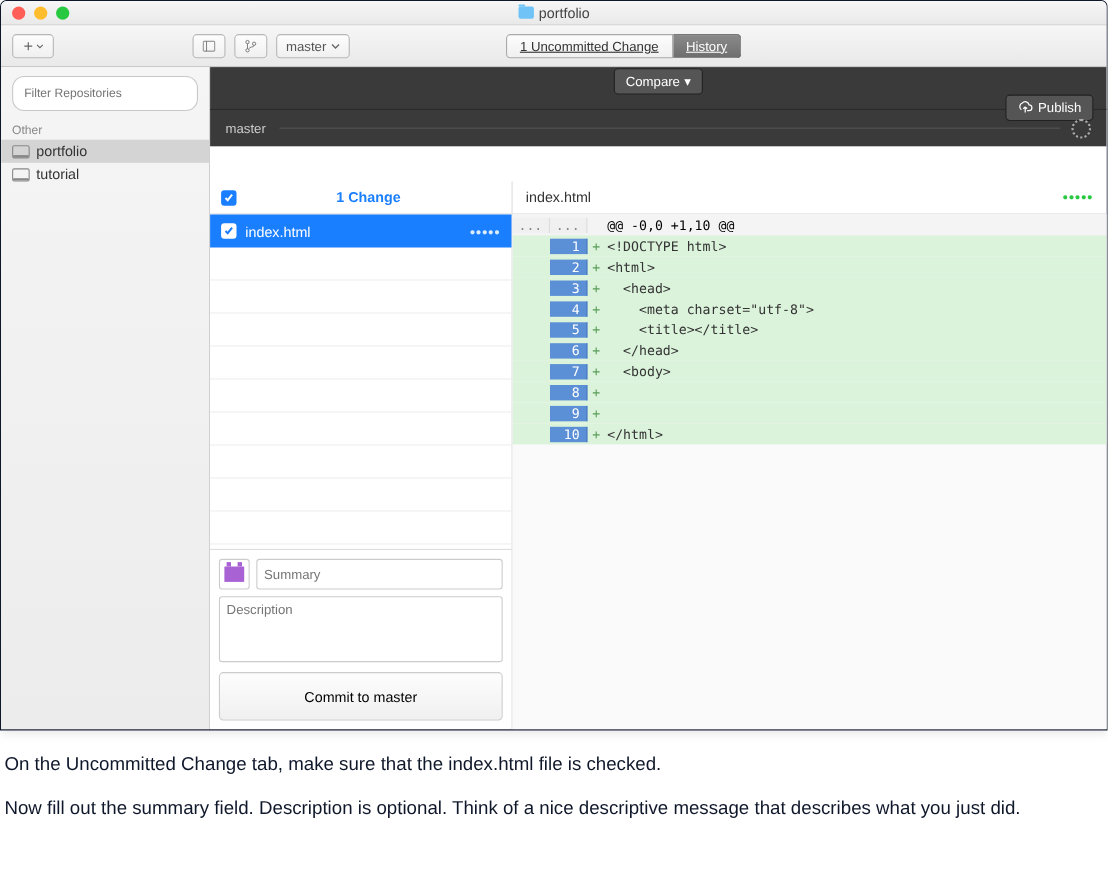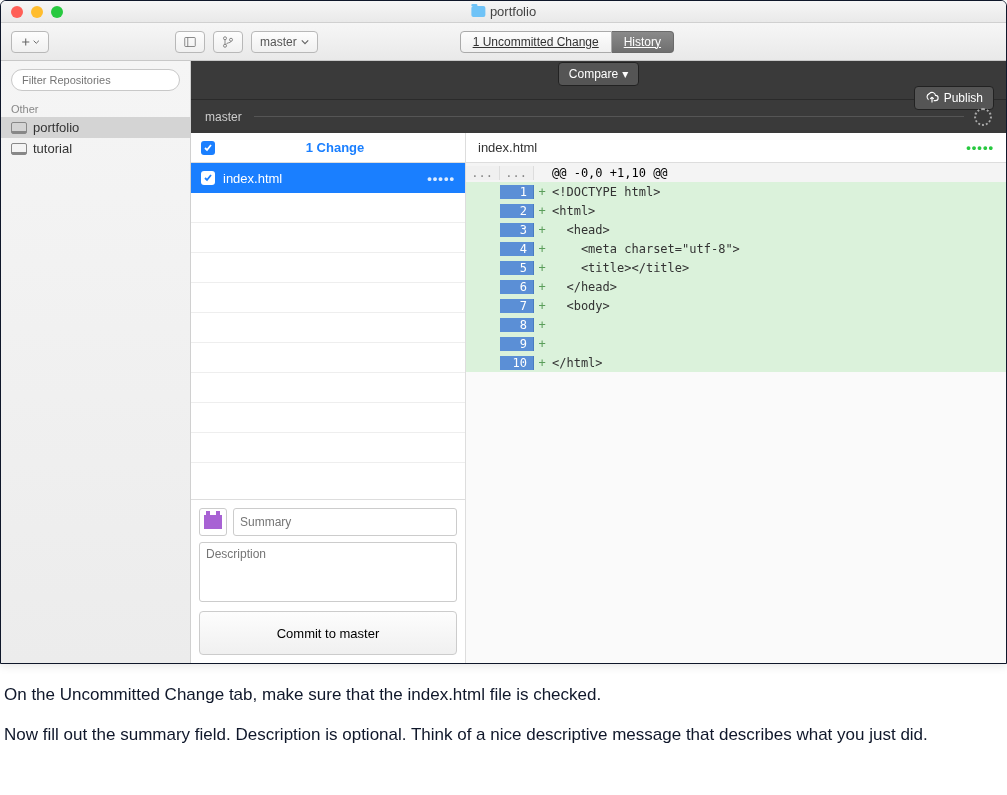--- a/index.html
+++ b/index.html
@@ -16,35 +16,35 @@
 .tb-btn { height: 22px; background: linear-gradient(#fdfdfd,#f0f0f0); border: 1px solid #b8b8b8; border-radius: 4px; display: flex; align-items: center; justify-content: center; padding: 0 8px; font-size: 12px; color: #555; cursor: pointer; }
 .tb-btn svg { width: 14px; height: 14px; }
 .tb-add { width: 38px; }
 .tb-seg { display: flex; margin-left: auto; margin-right: auto; }
 .tb-seg .seg { height: 22px; border: 1px solid #aaa; padding: 0 12px; display: flex; align-items: center; font-size: 12px; background: linear-gradient(#fdfdfd,#f0f0f0); cursor: pointer; text-decoration: underline; }
 .tb-seg .seg:first-child { border-radius: 4px 0 0 4px; }
 .tb-seg .seg:last-child { border-radius: 0 4px 4px 0; border-left: none; }
 .tb-seg .seg.active-dark { background: linear-gradient(#8a8a8a,#6f6f6f); color: #fff; border-color:#6a6a6a; }
 .body-row { display: flex; height: 602px; }
 .sidebar { width: 190px; background: linear-gradient(#f5f5f5,#ececec); border-right: 1px solid #d0d0d0; display: flex; flex-direction: column; padding-top: 8px; }
-.filter-input { margin: 0 10px 8px 10px; height: 22px; border: 1px solid #c8c8c8; border-radius: 11px; padding: 0 10px; font-size: 11px; color: #999; background: #fff; }
+.filter-input { margin: 0 10px 8px 10px; height: 32px; border: 1px solid #c8c8c8; border-radius: 11px; padding: 0 10px; font-size: 11px; color: #999; background: #fff; }
 .section-label { font-size: 11px; color: #888; padding: 4px 10px 2px 10px; }
 .repo-item { display: flex; align-items: center; gap: 6px; padding: 3px 10px; font-size: 13px; color: #333; cursor: pointer; }
 .repo-item.selected { background: #d4d4d4; }
 .repo-icon { width: 16px; height: 12px; border: 1px solid #888; border-radius: 2px; position: relative; }
 .repo-icon::after { content:''; position:absolute; bottom:0; left:0; right:0; height:2px; background:#888; }
 .main { flex: 1; display: flex; flex-direction: column; background: #fff; }
 .dark-bar { background: #3a3a3a; color: #ccc; }
 .dark-top { height: 38px; display: flex; align-items: center; padding: 1px 12px; flex-direction: column; }
 .compare-btn { background: #555; border: 1px solid #222; border-radius: 4px; padding: 4px 10px; color: #fff; font-size: 12px; cursor: pointer; display:flex; align-items:center; gap:4px; }
 .publish-btn { margin-left: auto; background: #555; border: 1px solid #222; border-radius: 4px; padding: 4px 10px; color: #fff; font-size: 12px; cursor: pointer; display:flex; align-items:center; gap:5px; }
 .dark-branch { height: 34px; display: flex; align-items: center; padding: 0 14px; font-size: 12px; border-top: 1px solid #2a2a2a; }
 .branch-line { flex:1; height:1px; background:#555; margin-left:12px; }
 .sync-circ { width:18px; height:18px; border:2px dotted #aaa; border-radius:50%; margin-left:10px; }
-.content-row { flex:1; display:flex; }
+.content-row { flex:1; display:flex;margin-top:32px; }
 .changes-col { width: 275px; border-right: 1px solid #ddd; display:flex; flex-direction:column; }
 .changes-head { height: 30px; display:flex; align-items:center; padding:0 10px; border-bottom:1px solid #ddd; }
 .checkbox { width:14px; height:14px; border-radius:3px; background:#1a7fff; display:flex; align-items:center; justify-content:center; cursor:pointer; }
 .checkbox svg { width:10px; height:10px; }
 .changes-title { flex:1; text-align:center; color:#1a7fff; font-weight:600; font-size:13px; }
 .file-row { height:30px; background:#1a7fff; color:#fff; display:flex; align-items:center; padding:0 10px; gap:8px; cursor:pointer; }
 .file-row .checkbox { background:#fff; }
 .file-row .checkbox svg path { stroke:#1a7fff; }
 .file-dots { margin-left:auto; color:#7fc77f; letter-spacing:1px; font-weight:bold; }
 .file-dots-white { color: rgba(255,255,255,0.85); }

